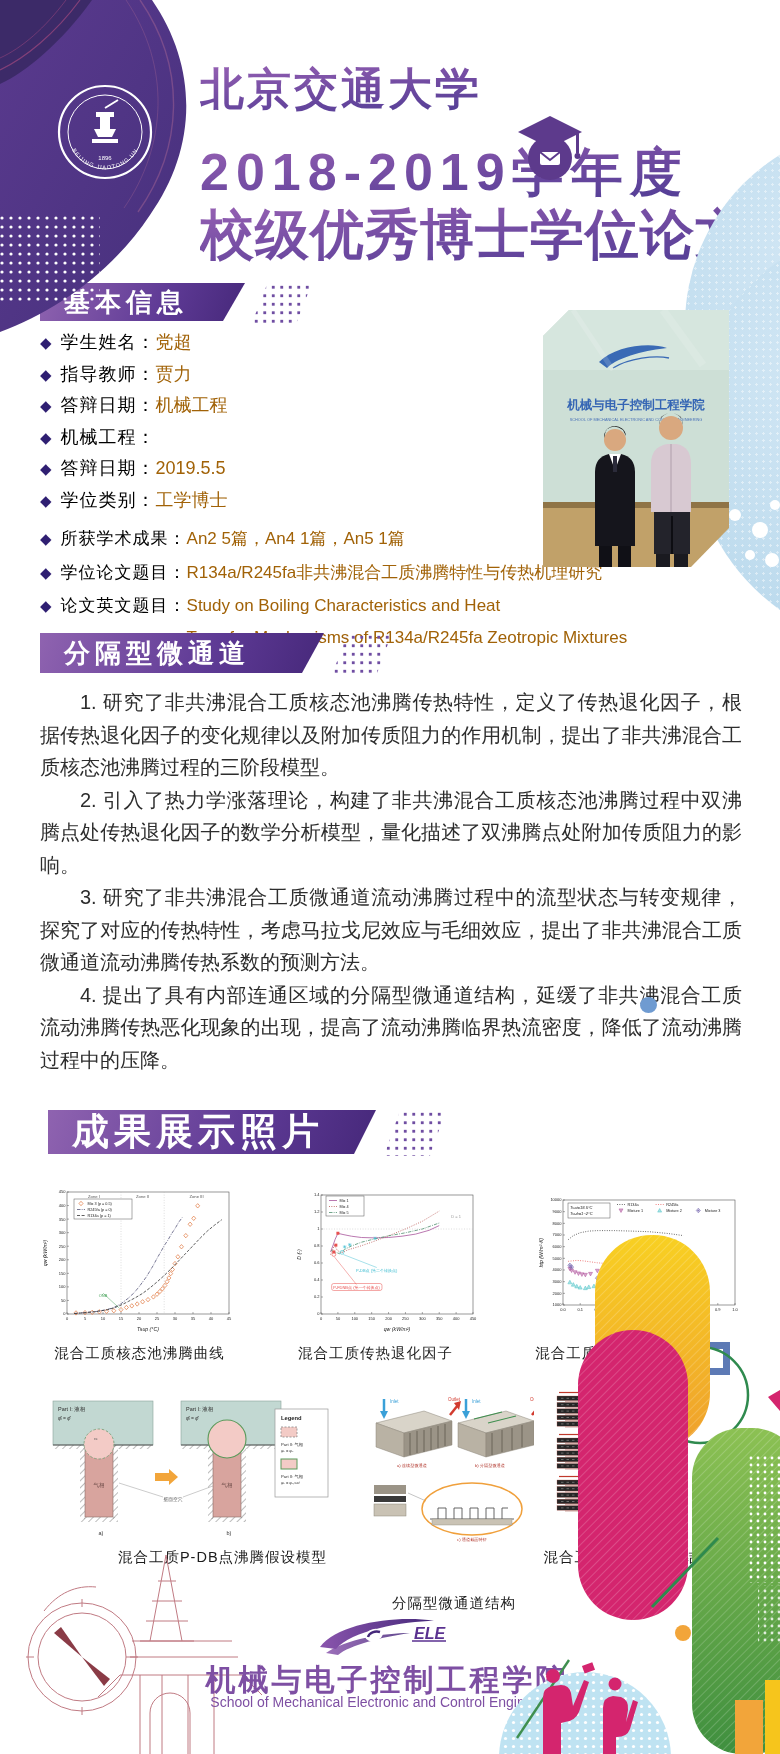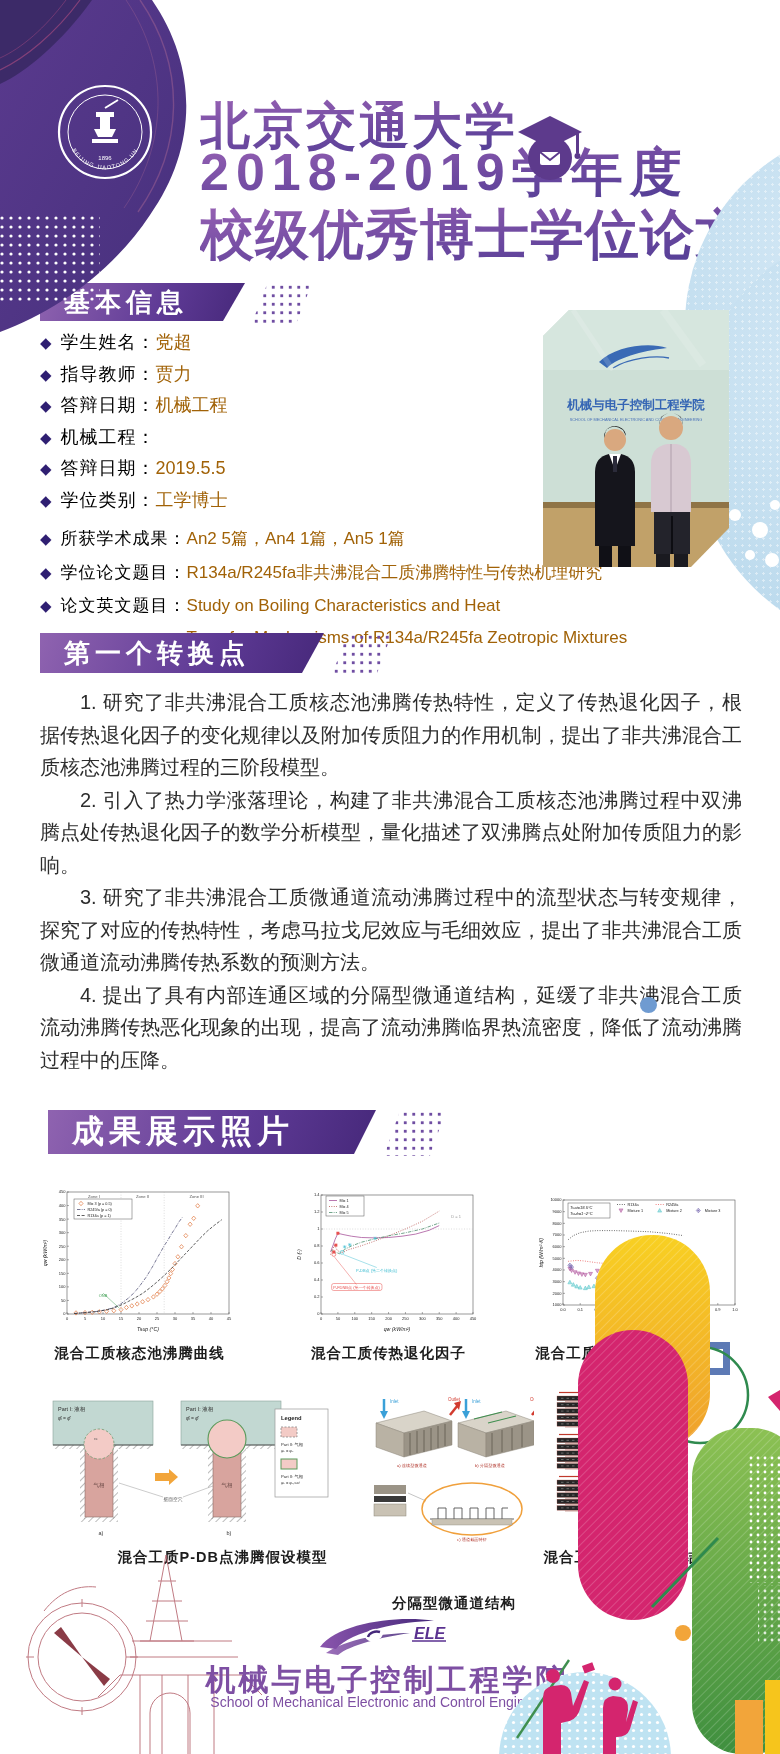--- a/index.html
+++ b/index.html
@@ -5,21 +5,21 @@
   *{margin:0;padding:0;box-sizing:border-box}
   html,body{background:#9a9a9a}
   #poster{position:relative;width:780px;height:1754px;margin:0 auto;background:#fff;overflow:hidden;
           font-family:"Liberation Sans",sans-serif;color:#2e2e2e}
   .abs{position:absolute}
 
   
   .title-line{position:absolute;left:200px;font-weight:bold;
     background:linear-gradient(175deg,#9a63b5 0%,#6d49a0 55%,#4c3b93 100%);
     -webkit-background-clip:text;background-clip:text;color:transparent;white-space:nowrap}
-  .t1{top:93px;font-size:50px;letter-spacing:3px}
+  .t1{top:60px;font-size:44px;letter-spacing:3px}
   .t2{top:138px;font-size:52px;letter-spacing:7px}
   .t3{top:199px;font-size:54px;letter-spacing:1px}
 
   
   .banner{position:absolute;background:linear-gradient(110deg,#8f63b0 0%,#5e3a95 60%,#46287a 100%);
     clip-path:polygon(0 0,100% 0,calc(100% - 22px) 100%,0 100%);
     color:#fff;font-weight:bold;display:flex;align-items:center;padding-left:24px;letter-spacing:5px}
   .dots{position:absolute;background-image:radial-gradient(circle,#6f4da2 1.5px,transparent 1.9px);
     background-size:8.5px 8.5px;clip-path:polygon(26% 0,100% 0,74% 100%,0 100%)}
 
@@ -29,21 +29,21 @@
   .info-row .bullet{color:#2f1f72;font-size:15px;margin-right:9px;flex:0 0 auto}
   .info-row .lbl{color:#000000;flex:0 0 auto;letter-spacing:1px}
   .info-row .val{color:#a16207;white-space:pre-line}
   .info-row.small{font-size:17px}
 
   
   #innov{position:absolute;left:40px;top:686px;width:702px}
   #innov p{text-indent:2em;font-size:20px;line-height:32.5px;text-align:justify;color:#2d2d2d}
 
   
-  .fig-cap{position:absolute;font-weight:bold;font-size:14.5px;color:#1c1c1c;text-align:center;letter-spacing:1px}
+  .fig-cap{position:absolute;font-weight:normal;font-size:14.5px;color:#1c1c1c;text-align:center;letter-spacing:1px}
 
   .chart-holder{position:absolute;background:#fff}
   .chart-holder svg{display:block}
 
   
   #photo{position:absolute;left:543px;top:310px;width:186px;height:257px;
     clip-path:polygon(26px 0,100% 0,100% 218px,148px 100%,0 100%,0 26px);z-index:3}
 
   .blue-circle{position:absolute;border-radius:50%;z-index:1;
      background-image:radial-gradient(rgba(255,255,255,.45) 1px,transparent 1.4px),
@@ -205,32 +205,32 @@
         <path d="M108,154 Q108,137 124,134 L134,134 Q148,137 148,154 L148,202 L108,202 Z" fill="#d8c9d2"></path>
         <line x1="128" y1="134" x2="128" y2="202" stroke="#b8a7b2" stroke-width="1.2"></line>
         <rect x="111" y="202" width="36" height="42" fill="#23232b"></rect>
         <line x1="129" y1="206" x2="129" y2="244" stroke="#0d0d12" stroke-width="2"></line>
         <rect x="113" y="244" width="14" height="13" fill="#1a1a20"></rect>
         <rect x="131" y="244" width="14" height="13" fill="#1a1a20"></rect>
       </g>
     </svg>
   </div>
 
-  <div class="banner" style="left:40px;top:633px;width:284px;height:40px;font-size:26px">第一个转换点</div>
+  <div class="banner" style="left:40px;top:633px;width:284px;height:40px;font-size:26px">分隔型微通道</div>
   <div class="dots" style="left:332px;top:633px;width:60px;height:42px"></div>
 
   <div id="innov">
     <p>1. 研究了非共沸混合工质核态池沸腾传热特性，定义了传热退化因子，根据传热退化因子的变化规律以及附加传质阻力的作用机制，提出了非共沸混合工质核态池沸腾过程的三阶段模型。</p>
     <p>2. 引入了热力学涨落理论，构建了非共沸混合工质核态池沸腾过程中双沸腾点处传热退化因子的数学分析模型，量化描述了双沸腾点处附加传质阻力的影响。</p>
     <p>3. 研究了非共沸混合工质微通道流动沸腾过程中的流型状态与转变规律，探究了对应的传热特性，考虑马拉戈尼效应与毛细效应，提出了非共沸混合工质微通道流动沸腾传热系数的预测方法。</p>
     <p>4. 提出了具有内部连通区域的分隔型微通道结构，延缓了非共沸混合工质流动沸腾传热恶化现象的出现，提高了流动沸腾临界热流密度，降低了流动沸腾过程中的压降。</p>
   </div>
   <div class="blue-dot" style="left:640px;top:997px"></div>
 
-  <div class="banner" style="left:48px;top:1110px;width:328px;height:44px;font-size:32px">成果展示照片</div>
+  <div class="banner" style="left:48px;top:1110px;width:328px;height:44px;font-size:37px">成果展示照片</div>
   <div class="dots" style="left:384px;top:1110px;width:62px;height:46px"></div>
 
   <div class="chart-holder" style="left:42px;top:1183px;width:195px;height:150px">
       <svg viewBox="0 0 195 150" width="195" height="150">
         <rect x="25" y="9" width="162" height="122" fill="#fff" stroke="#555" stroke-width="0.6"></rect>
         <line x1="25" y1="131" x2="25" y2="129" stroke="#555" stroke-width="0.5"></line>
         <text x="25" y="136.5" font-size="4" text-anchor="middle" fill="#222">0</text>
         <line x1="43" y1="131" x2="43" y2="129" stroke="#555" stroke-width="0.5"></line>
         <text x="43" y="136.5" font-size="4" text-anchor="middle" fill="#222">5</text>
         <line x1="61" y1="131" x2="61" y2="129" stroke="#555" stroke-width="0.5"></line>
@@ -475,21 +475,21 @@
         <path d="M81 17.9L85 17.9L83 21.5Z" fill="#b0539c" fill-opacity="0.5" stroke="#b0539c" stroke-width="0.5"></path>
         <text x="89.5" y="20.9" font-size="3.8" fill="#222">Mixture 1</text>
         <path d="M119.66666666666666 21.1L123.66666666666666 21.1L121.66666666666666 17.5Z" fill="#52c5c9" fill-opacity="0.5" stroke="#52c5c9" stroke-width="0.5"></path>
         <text x="128.16666666666666" y="20.9" font-size="3.8" fill="#222">Mixture 2</text>
         <path d="M160.33333333333331 17.2L162.33333333333331 19.5L160.33333333333331 21.8L158.33333333333331 19.5Z M159.0333333333333 19.5h2.6 M160.33333333333331 18.2v2.6" fill="none" stroke="#6a5aa8" stroke-width="0.6"></path>
         <text x="166.83333333333331" y="20.9" font-size="3.8" fill="#222">Mixture 3</text>
       </svg>
     </div>
 
   <div class="fig-cap" style="left:42px;top:1344px;width:195px">混合工质核态池沸腾曲线</div>
-  <div class="fig-cap" style="left:296px;top:1344px;width:185px">混合工质传热退化因子</div>
+  <div class="fig-cap" style="left:283px;top:1344px;width:185px">混合工质传热退化因子</div>
   <div class="fig-cap" style="left:533px;top:1344px;width:175px">混合工质流动沸腾传热系数</div>
   <div id="blue-square"></div>
 
   <svg class="abs" style="left:45px;top:1395px" width="285" height="150" viewBox="0 0 285 150">
     <defs>
       <pattern id="hatch" width="5" height="5" patternUnits="userSpaceOnUse" patternTransform="rotate(45)">
         <line x1="0" y1="0" x2="0" y2="5" stroke="#7a7a7a" stroke-width="1"></line>
       </pattern>
     </defs>
 

